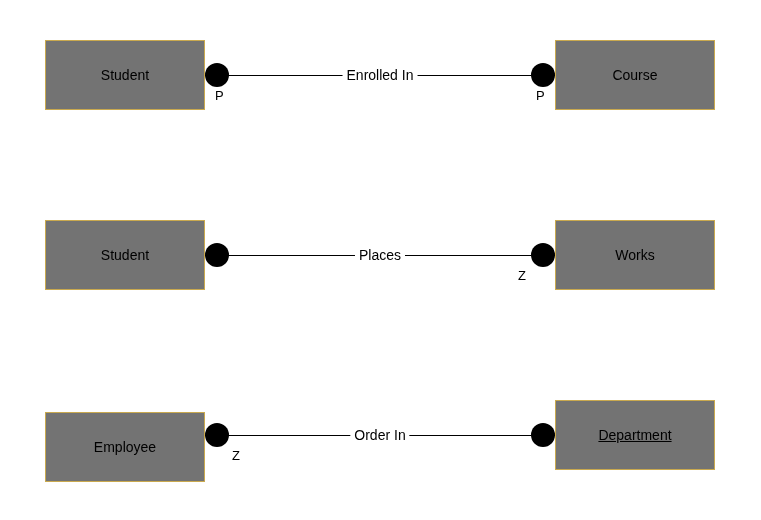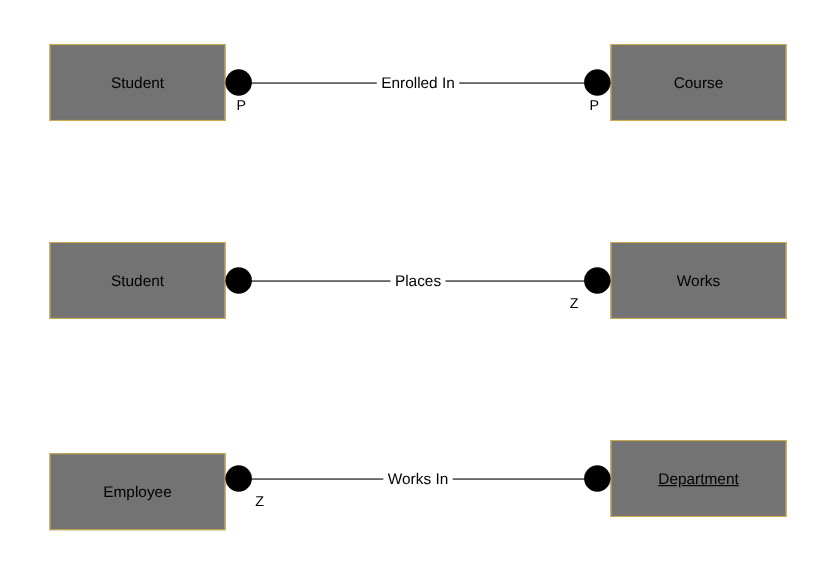--- a/index.html
+++ b/index.html
@@ -79,14 +79,14 @@
 
 <div class="entity" style="left:45px; top:412px;">
   <span>Employee</span>
 </div>
 <div class="entity" style="left:555px; top:400px;text-decoration:underline;">
   <span>Department</span>
 </div>
 <div class="rel-line" style="left:205px; top:435px; width:350px;"></div>
 <div class="dot" style="left:217px; top:435px;"></div>
 <div class="dot" style="left:543px; top:435px;"></div>
-<div class="rel-label" style="left:380px; top:435px;">Works In</div>
+<div class="rel-label" style="left:380px; top:435px;">Order In</div>
 <div class="card" style="left:232px; top:448px;">Z</div>
 
 </body></html>

